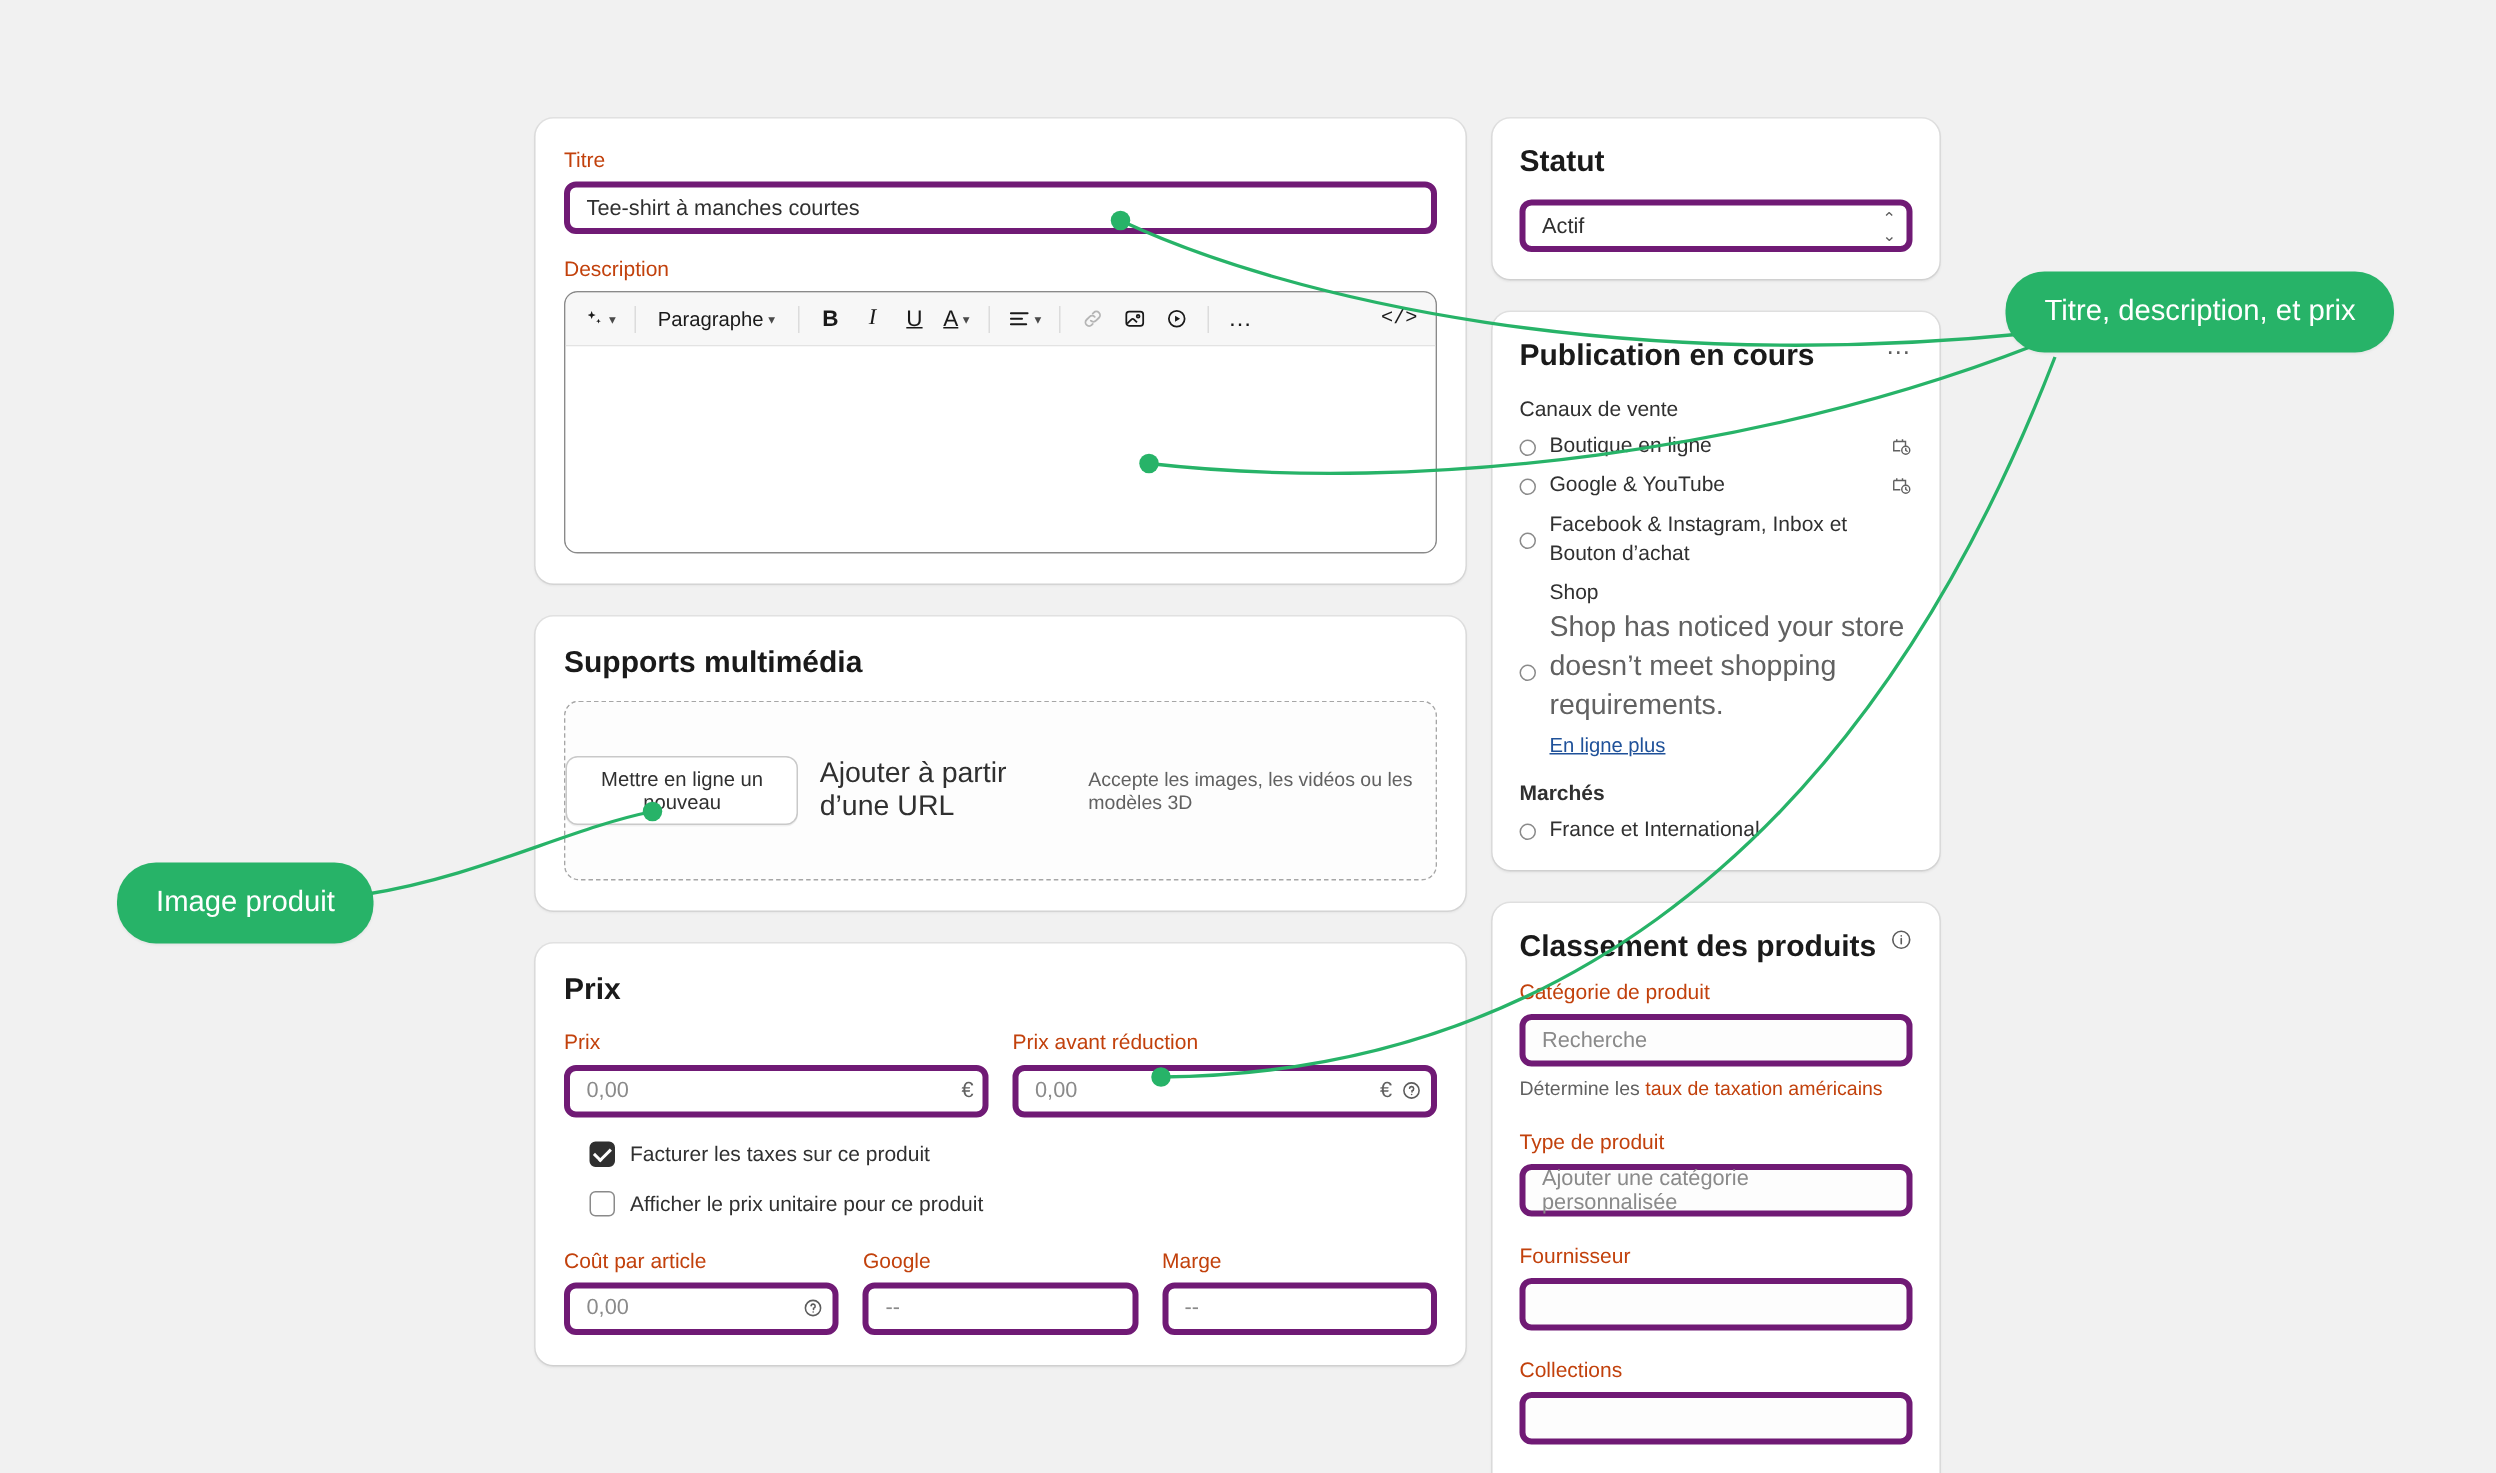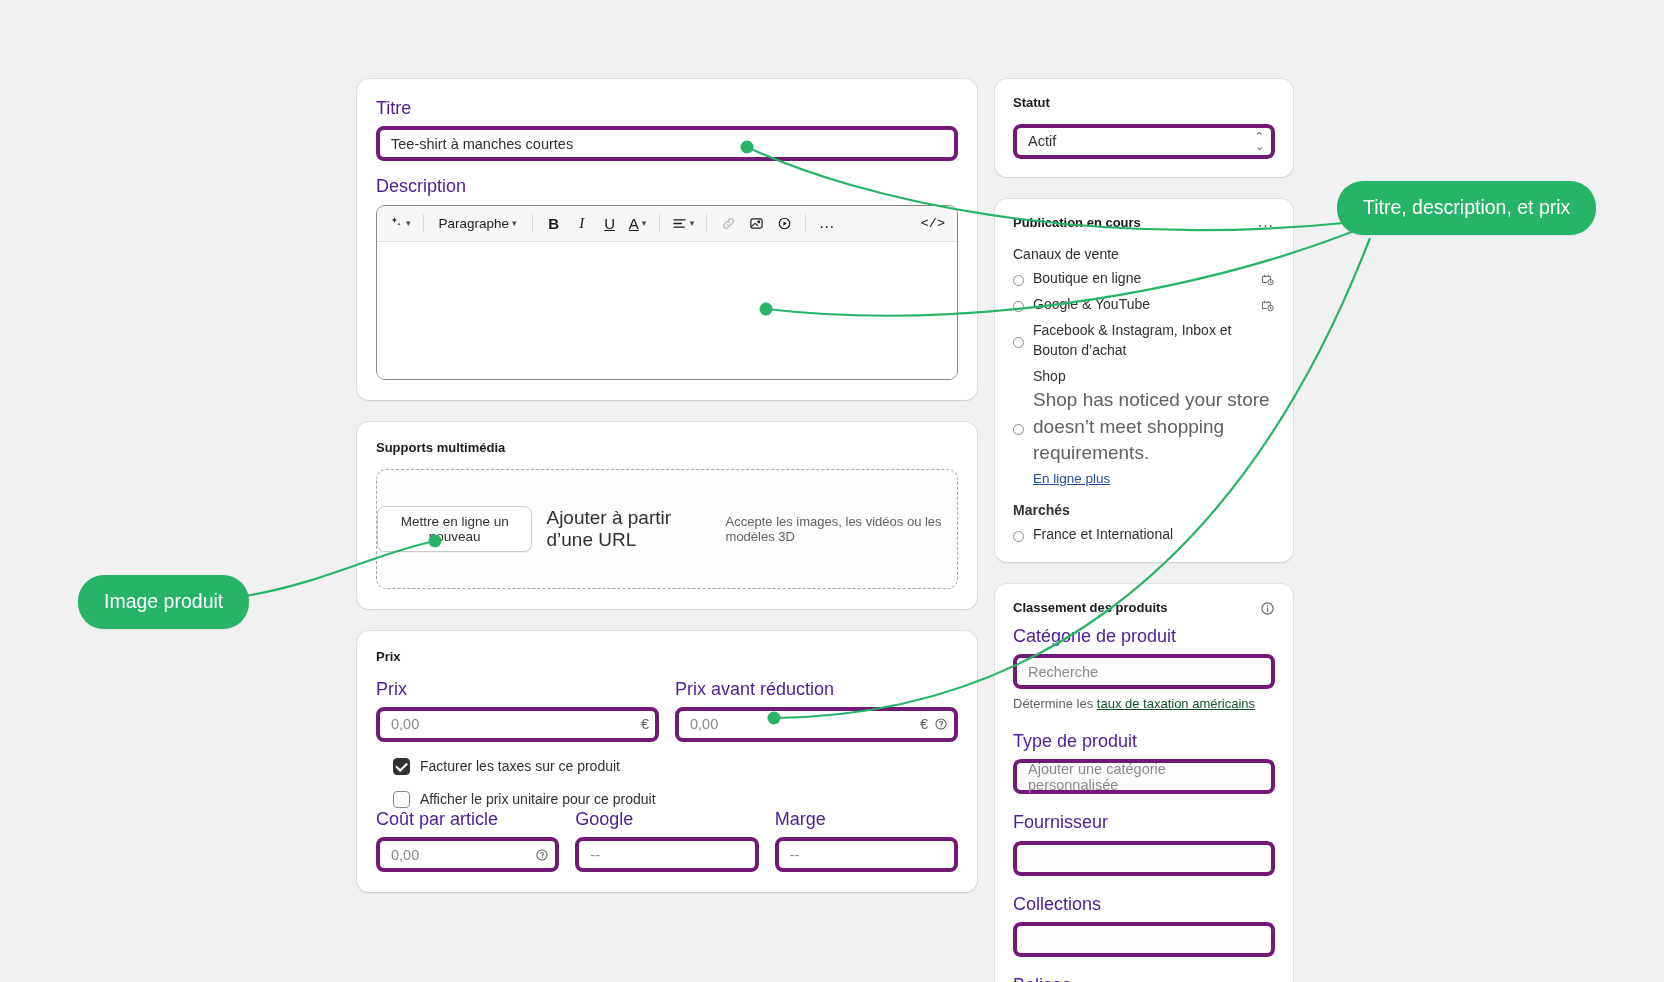--- a/index.html
+++ b/index.html
@@ -54,30 +54,30 @@
 
   .card {
     background: #ffffff;
     border-radius: 12px;
     box-shadow: 0 0 0 1px rgba(26,26,26,0.07), 0 1px 2px rgba(26,26,26,0.10);
     padding: 18px 19px 20px 19px;
   }
   .card.tight { padding: 16px 18px 18px 18px; }
 
   .card-title {
-    font-size: 13px;
+    font-size: 20px;
     font-weight: bold;
     color: #1a1a1a;
     margin: 0 0 12px 0;
     line-height: 1.3;
   }
 
   .field-label {
-    font-size: 18px;
-    color: #4c1d95;
+    font-size: 14px;
+    color: #c2410c;
     margin: 0 0 6px 0;
     line-height: 1.3;
   }
 
   .input {
     width: 100%;
     height: 35px;
     border: 4px solid #701a75;
     border-radius: 8px;
     background: #ffffff;
@@ -150,21 +150,21 @@
     padding: 7px 13px;
     font-family: "Liberation Sans", sans-serif;
     cursor: default;
   }
   .link-plain { font-size: 19px; color: #303030; cursor: default; }
   .dz-hint { font-size: 13px; color: #616161; }
 
   
   .grid2 { display: flex; gap: 16px; }
   .grid2 > div { flex: 1; }
-  .grid3 { display: flex; gap: 16px; margin-top: 0; }
+  .grid3 { display: flex; gap: 16px; margin-top: 20px; }
   .grid3 > div { flex: 1; }
 
   .checkrow { display: flex; align-items: center; gap: 10px; margin-top: 16px; padding-left: 17px; }
   .cbox {
     width: 17px; height: 17px; border-radius: 4px;
     border: 1px solid #8a8a8a; background: #fff;
     display: flex; align-items: center; justify-content: center;
     flex: none;
   }
   .cbox.on { background: #303030; border-color: #303030; }
@@ -200,21 +200,21 @@
   }
   .chan-label { font-size: 14px; color: #303030; line-height: 1.38; flex: 1; }
   .chan-note { font-size: 19px; color: #616161; line-height: 1.38; margin-top: 1px; }
   .link-blue {
     font-size: 13.5px; color: #1f5199;
     text-decoration: underline; cursor: default;
   }
   .chan-icons { display: flex; flex-direction: column; gap: 1px; padding-top: 2px; }
 
   .help-text { font-size: 13px; color: #616161; margin-top: 6px; line-height: 1.35; }
-  .help-text a { color: #14532d; text-decoration: underline; }
+  .help-text a { color: #c2410c; }
 
   .spacer-12 { height: 13px; }
   .spacer-16 { height: 17px; }
 
   svg { display: block; }
 </style>
 </head>
 <body>
 
 <div id="root">

